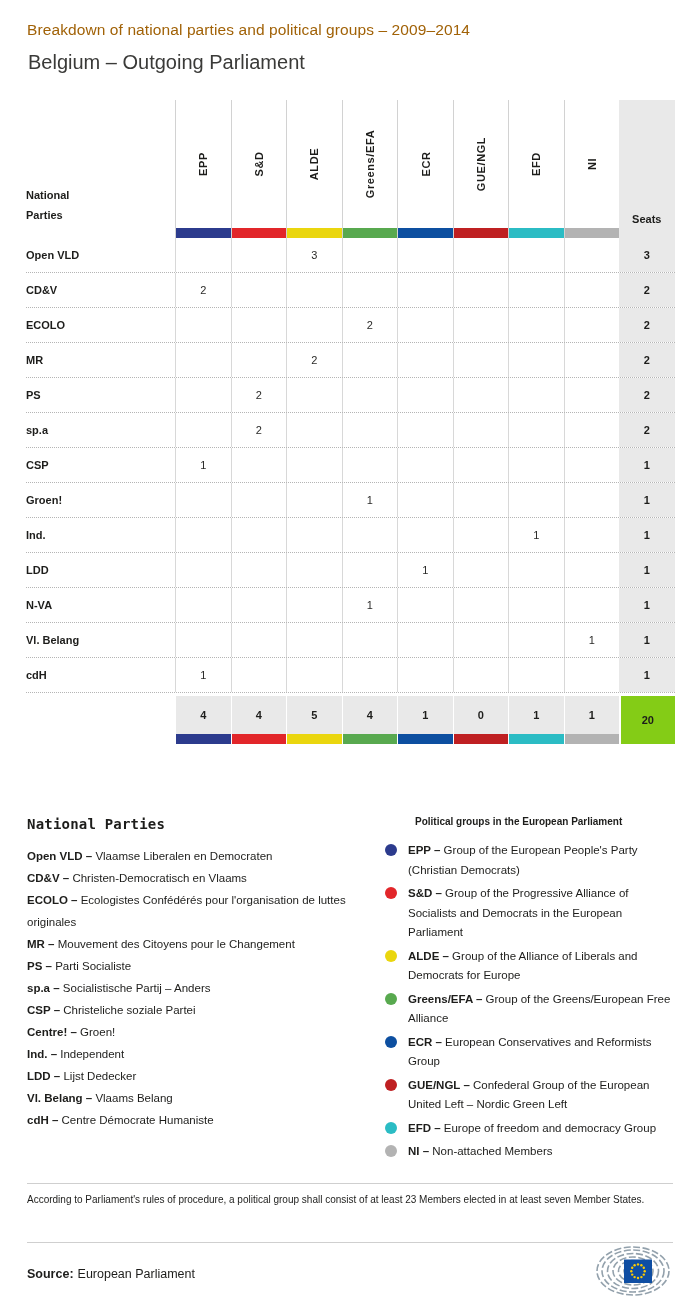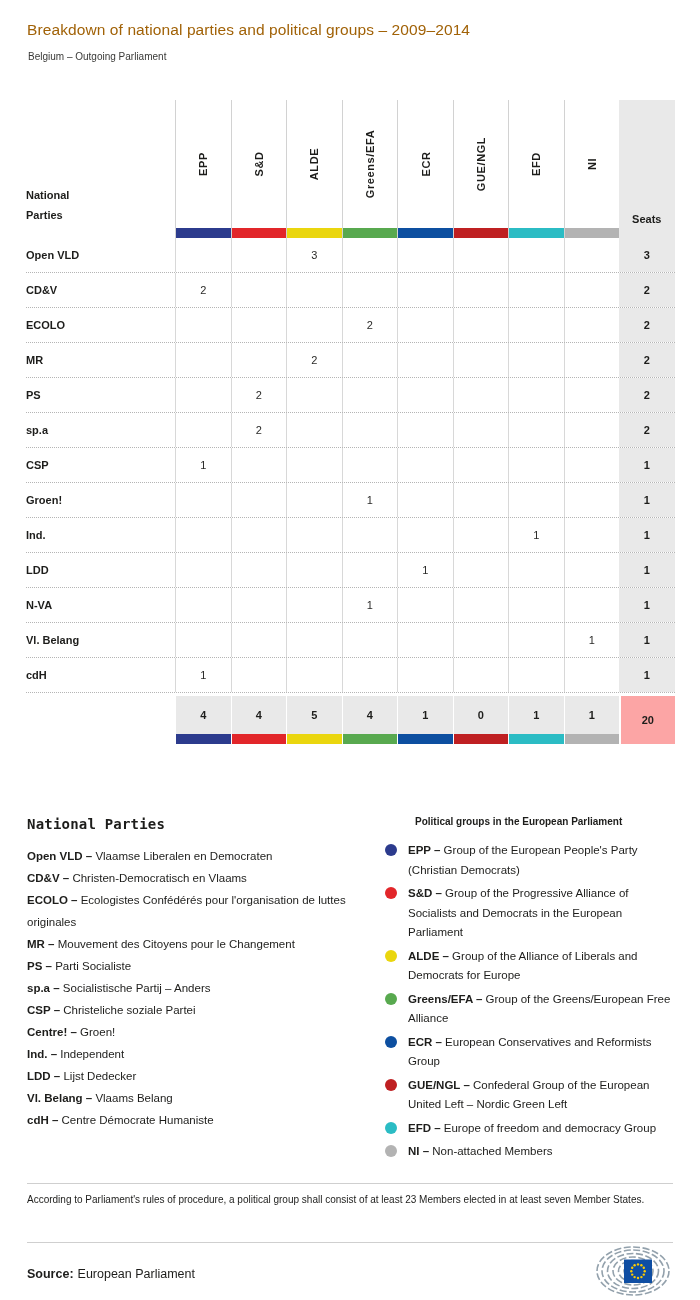--- a/index.html
+++ b/index.html
@@ -8,21 +8,21 @@
     width:700px; height:1300px; position:relative;
     font-family:"Liberation Sans", sans-serif; color:#1d1d1b;
     overflow:hidden;
   }
   .title {
     position:absolute; left:27px; top:21px;
     font-size:15.5px; font-weight:400; color:#a16207; letter-spacing:0.1px;
   }
   .subtitle {
     position:absolute; left:28px; top:51px;
-    font-size:10px; font-weight:400; color:#3a3a38;
+    font-size:20px; font-weight:400; color:#3a3a38;
   }
 
   
   .data-table { position:absolute; left:26px; top:100px; width:649px; }
   .trow { display:grid; grid-template-columns:149px repeat(8, 55.5px) 55.5px; }
 
   .header-row { height:138px; }
   .corner {
     display:flex; flex-direction:column; justify-content:flex-end;
     padding-bottom:13px; font-size:11px; font-weight:700; line-height:20px;
@@ -56,21 +56,21 @@
 
   .totals-row { margin-top:3px; }
   .tcol { display:flex; flex-direction:column; }
   .tval {
     height:38px; background:#e9e9e9; border-left:1px solid #ffffff;
     display:flex; align-items:center; justify-content:center;
     font-size:11px; font-weight:700;
   }
   .tbar { height:10px; border-left:1px solid #ffffff; }
   .tseats {
-    height:48px; background:#fca5a5; border-left:2px solid #ffffff;
+    height:48px; background:#84cc16; border-left:2px solid #ffffff;
     display:flex; align-items:center; justify-content:center;
     font-size:11px; font-weight:700;
   }
 
   
   .legends { position:absolute; left:27px; top:816px; width:648px; display:flex; }
   .leg-left { width:358px; }
   .leg-left h3 {
     font-family:"DejaVu Sans Mono", monospace;
     font-size:14px; font-weight:700; letter-spacing:0.2px; margin-bottom:13px;

